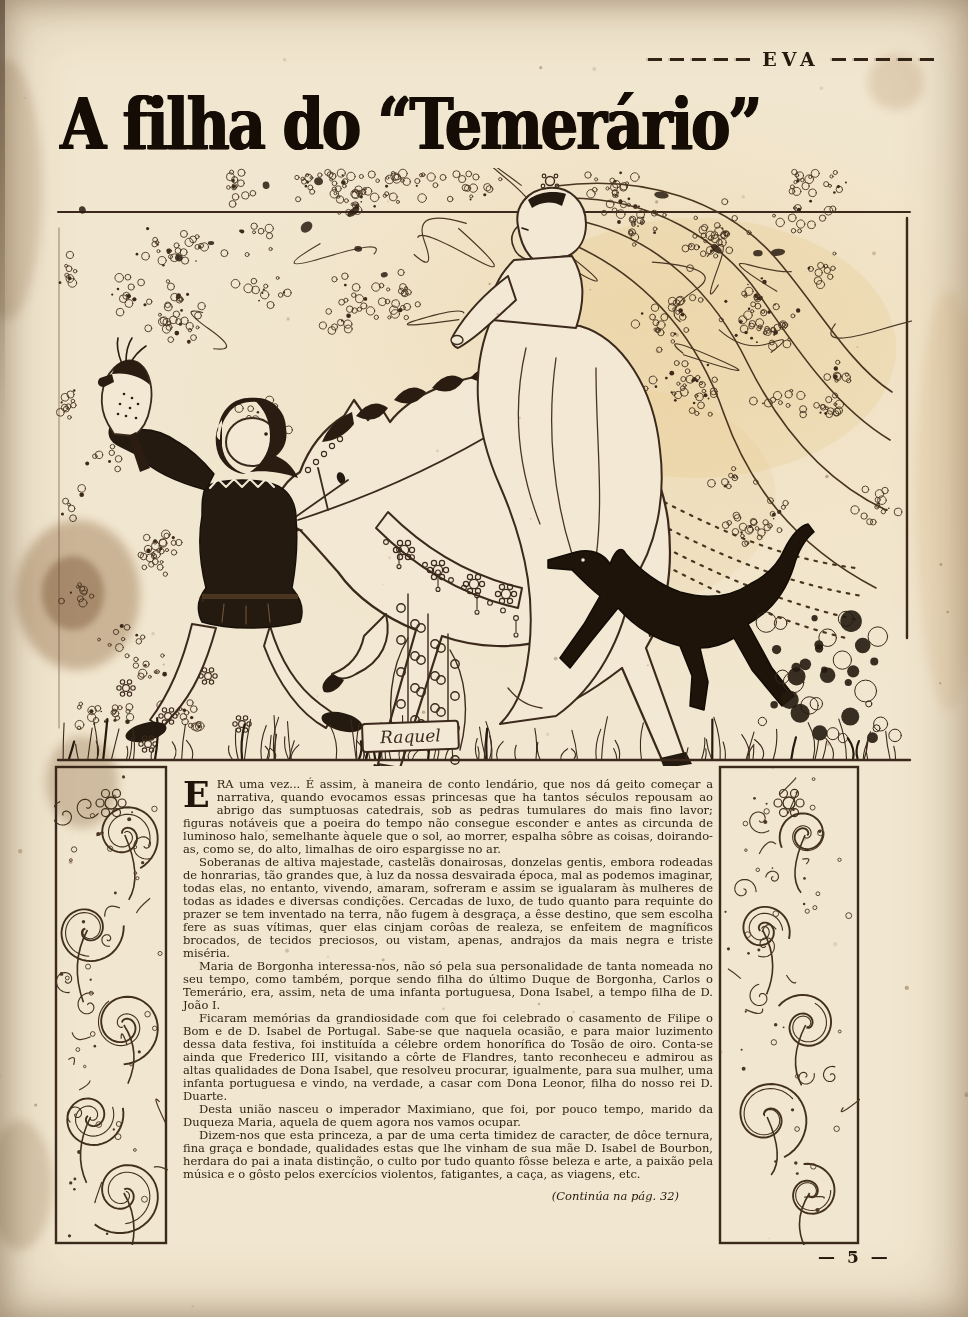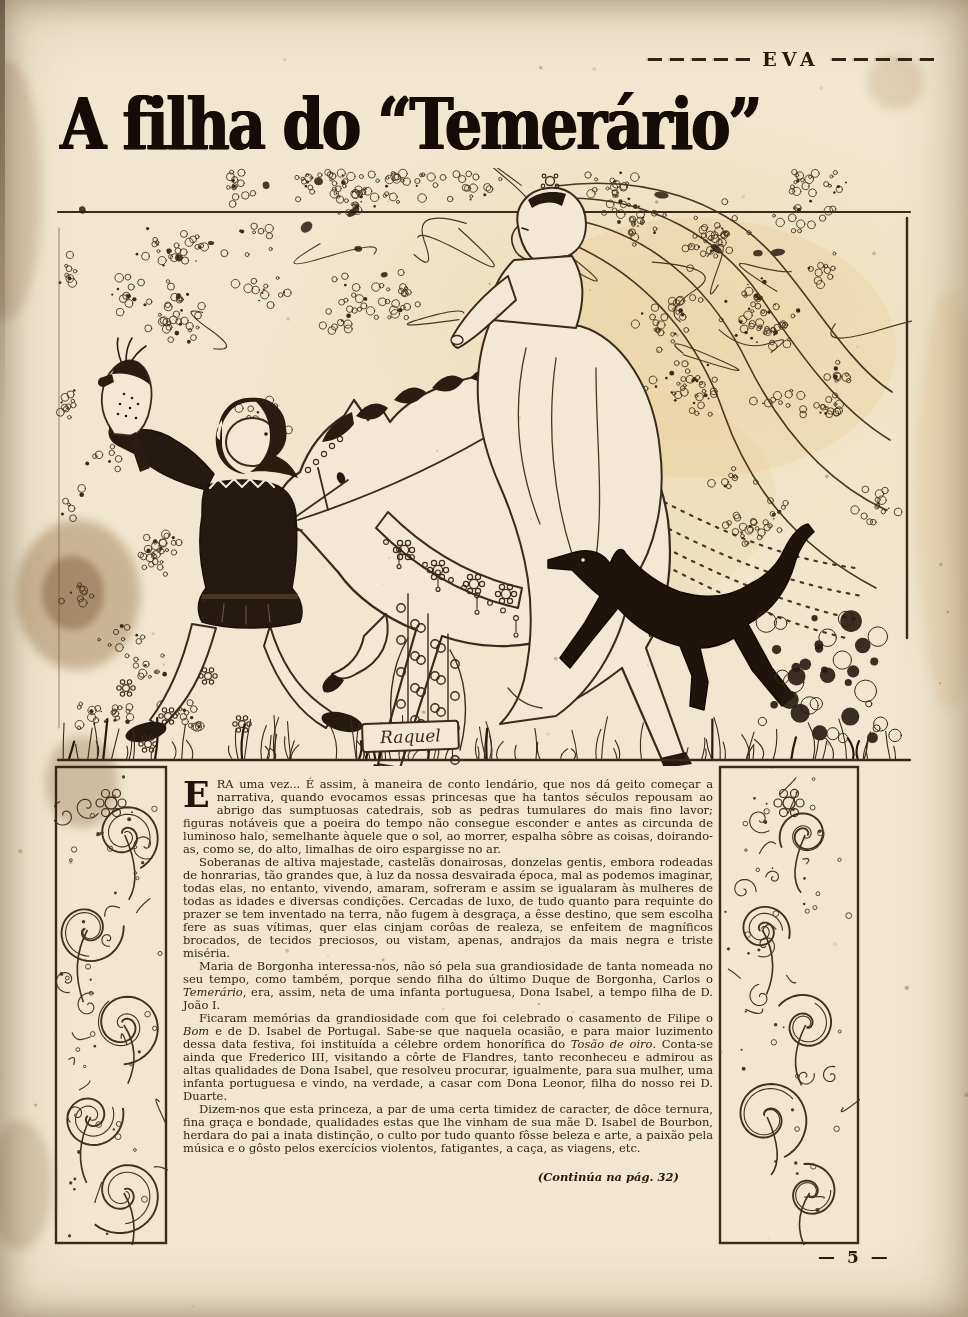--- a/index.html
+++ b/index.html
@@ -40,22 +40,22 @@
   .illus{position:absolute;left:56px;top:168px;}
 
   .panel{position:absolute;top:765px;}
   .panel-left{left:54px;}
   .panel-right{left:718px;}
 
   .article{position:absolute;left:183px;top:778px;width:530px;font-size:11.5px;line-height:13px;text-align:justify;color:#30231472;color:#312415;}
   .article p{margin:0;text-indent:16px;}
   .article p.lead{text-indent:0;}
   .dropcap{float:left;font-size:35px;line-height:29px;padding:2px 7px 0 0;font-weight:bold;color:#20150a;}
-  .it{font-style:italic;}
-  .cont{text-align:right;padding-right:34px;font-weight:bold;font-style:italic;font-size:11.5px;margin-top:16px;color:#241a0e;}
+  .it{}
+  .cont{text-align:right;padding-right:34px;font-weight:normal;font-style:italic;font-size:11.5px;margin-top:9px;color:#241a0e;}
 
   .pagenum{position:absolute;left:818px;top:1247px;font-size:17px;font-weight:bold;letter-spacing:3px;color:#241a0e;}
   .specks{position:absolute;inset:0;pointer-events:none;}
 </style>
 </head>
 <body>
 
 <div class="page">
   <div class="edge"></div>
   <div class="stain s1"></div>
@@ -1483,22 +1483,23 @@
       <circle cx="65.50376428499894" cy="47.528451761180655" r="4" fill="none" stroke="#42301e" stroke-width="1.2"></circle>
       <circle cx="60.00000193181047" cy="38.00651918910609" r="4" fill="none" stroke="#42301e" stroke-width="1.2"></circle>
       <circle cx="65.49247400633696" cy="28.47806965846074" r="4" fill="none" stroke="#42301e" stroke-width="1.2"></circle>
       <circle cx="76.49058767894606" cy="28.468292548561628" r="4" fill="none" stroke="#42301e" stroke-width="1.2"></circle>
     </svg>
 
   <div class="article">
     <div id="paras">
         <p class="lead"><span class="dropcap">E</span><span>RA uma vez... É assim, à maneira de conto lendário, que nos dá geito começar a narrativa, quando evocamos essas princesas que ha tantos séculos repousam ao abrigo das sumptuosas catedrais, sob as pedras tumulares do mais fino lavor; figuras notáveis que a poeira do tempo não consegue esconder e antes as circunda de luminoso halo, semelhante àquele que o sol, ao morrer, espalha sôbre as coisas, doirando-as, como se, do alto, limalhas de oiro espargisse no ar.</span></p>
         <p><span>Soberanas de altiva majestade, castelãs donairosas, donzelas gentis, embora rodeadas de honrarias, tão grandes que, à luz da nossa desvairada época, mal as podemos imaginar, todas elas, no entanto, vivendo, amaram, sofreram e assim se igualaram às mulheres de todas as idades e diversas condições. Cercadas de luxo, de tudo quanto para requinte do prazer se tem inventado na terra, não fugem à desgraça, a êsse destino, que sem escolha fere as suas vítimas, quer elas cinjam corôas de realeza, se enfeitem de magníficos brocados, de tecidos preciosos, ou vistam, apenas, andrajos da mais negra e triste miséria.</span></p>
-        <p><span>Maria de Borgonha interessa-nos, não só pela sua grandiosidade de tanta nomeada no seu tempo, como também, porque sendo filha do último Duque de Borgonha, Carlos o </span><span class="it">Temerário</span><span>, era, assim, neta de uma infanta portuguesa, Dona Isabel, a tempo filha de D. João I.</span></p>
+        <p><span>Maria de Borgonha interessa-nos, não só pela sua personalidade de tanta nomeada no seu tempo, como também, porque sendo filha do último Duque de Borgonha, Carlos o </span><span class="it">Temerário</span><span>, era, assim, neta de uma infanta portuguesa, Dona Isabel, a tempo filha de D. João I.</span></p>
         <p><span>Ficaram memórias da grandiosidade com que foi celebrado o casamento de Filipe o </span><span class="it">Bom</span><span> e de D. Isabel de Portugal. Sabe-se que naquela ocasião, e para maior luzimento dessa data festiva, foi instituída a célebre ordem honorífica do </span><span class="it">Tosão de oiro</span><span>. Conta-se ainda que Frederico III, visitando a côrte de Flandres, tanto reconheceu e admirou as altas qualidades de Dona Isabel, que resolveu procurar, igualmente, para sua mulher, uma infanta portuguesa e vindo, na verdade, a casar com Dona Leonor, filha do nosso rei D. Duarte.</span></p>
+        <p><span>Desta união nasceu o imperador Maximiano, que foi, por pouco tempo, marido da Duqueza Maria, aquela de quem agora nos vamos ocupar.</span></p>
         <p><span>Dizem-nos que esta princeza, a par de uma certa timidez de caracter, de dôce ternura, fina graça e bondade, qualidades estas que lhe vinham de sua mãe D. Isabel de Bourbon, herdara do pai a inata distinção, o culto por tudo quanto fôsse beleza e arte, a paixão pela música e o gôsto pelos exercícios violentos, fatigantes, a caça, as viagens, etc.</span></p>
       </div>
     <div class="cont">(Continúa na pág. 32)</div>
   </div>
 
   <div class="pagenum">— 5 —</div>
 
   <svg class="specks" id="specks" width="968" height="1317">
       <circle cx="252.13090640679002" cy="1059.9515821945388" r="1.4653944559395313" fill="rgba(110,70,35,0.33)"></circle>
       <circle cx="1.1022696550935507" cy="1076.7042465799022" r="0.618161354213953" fill="rgba(110,70,35,0.15)"></circle>

